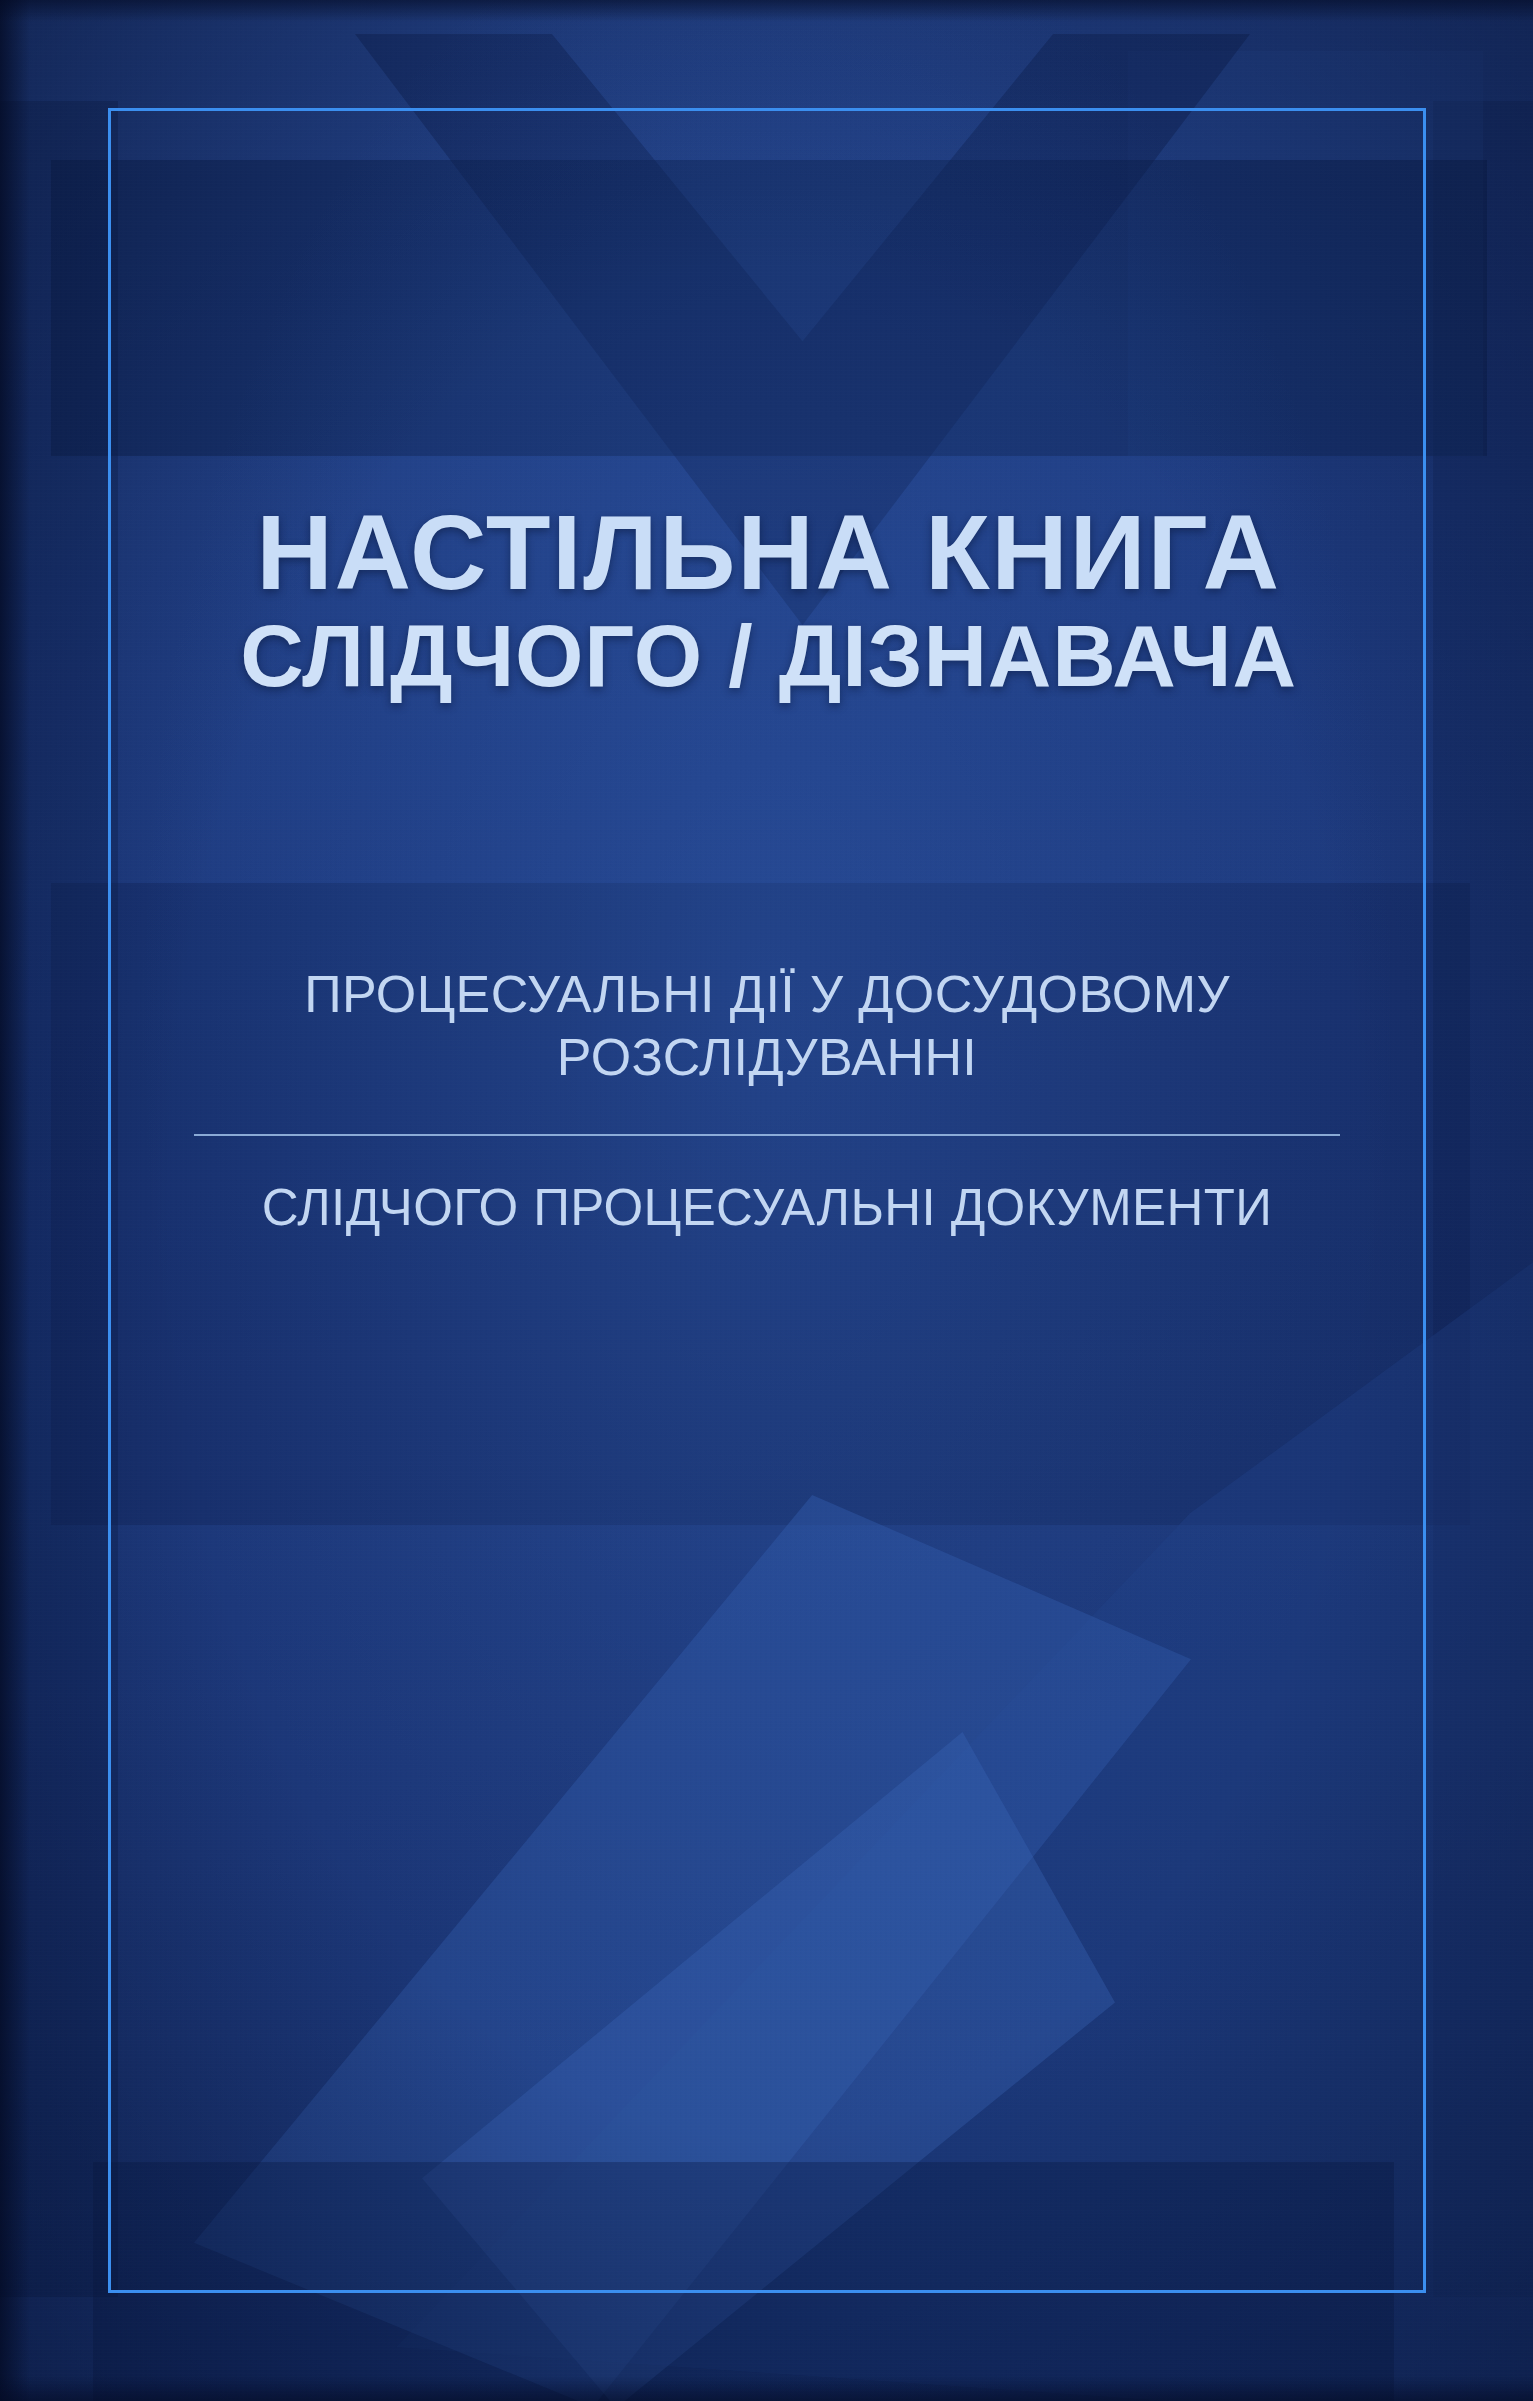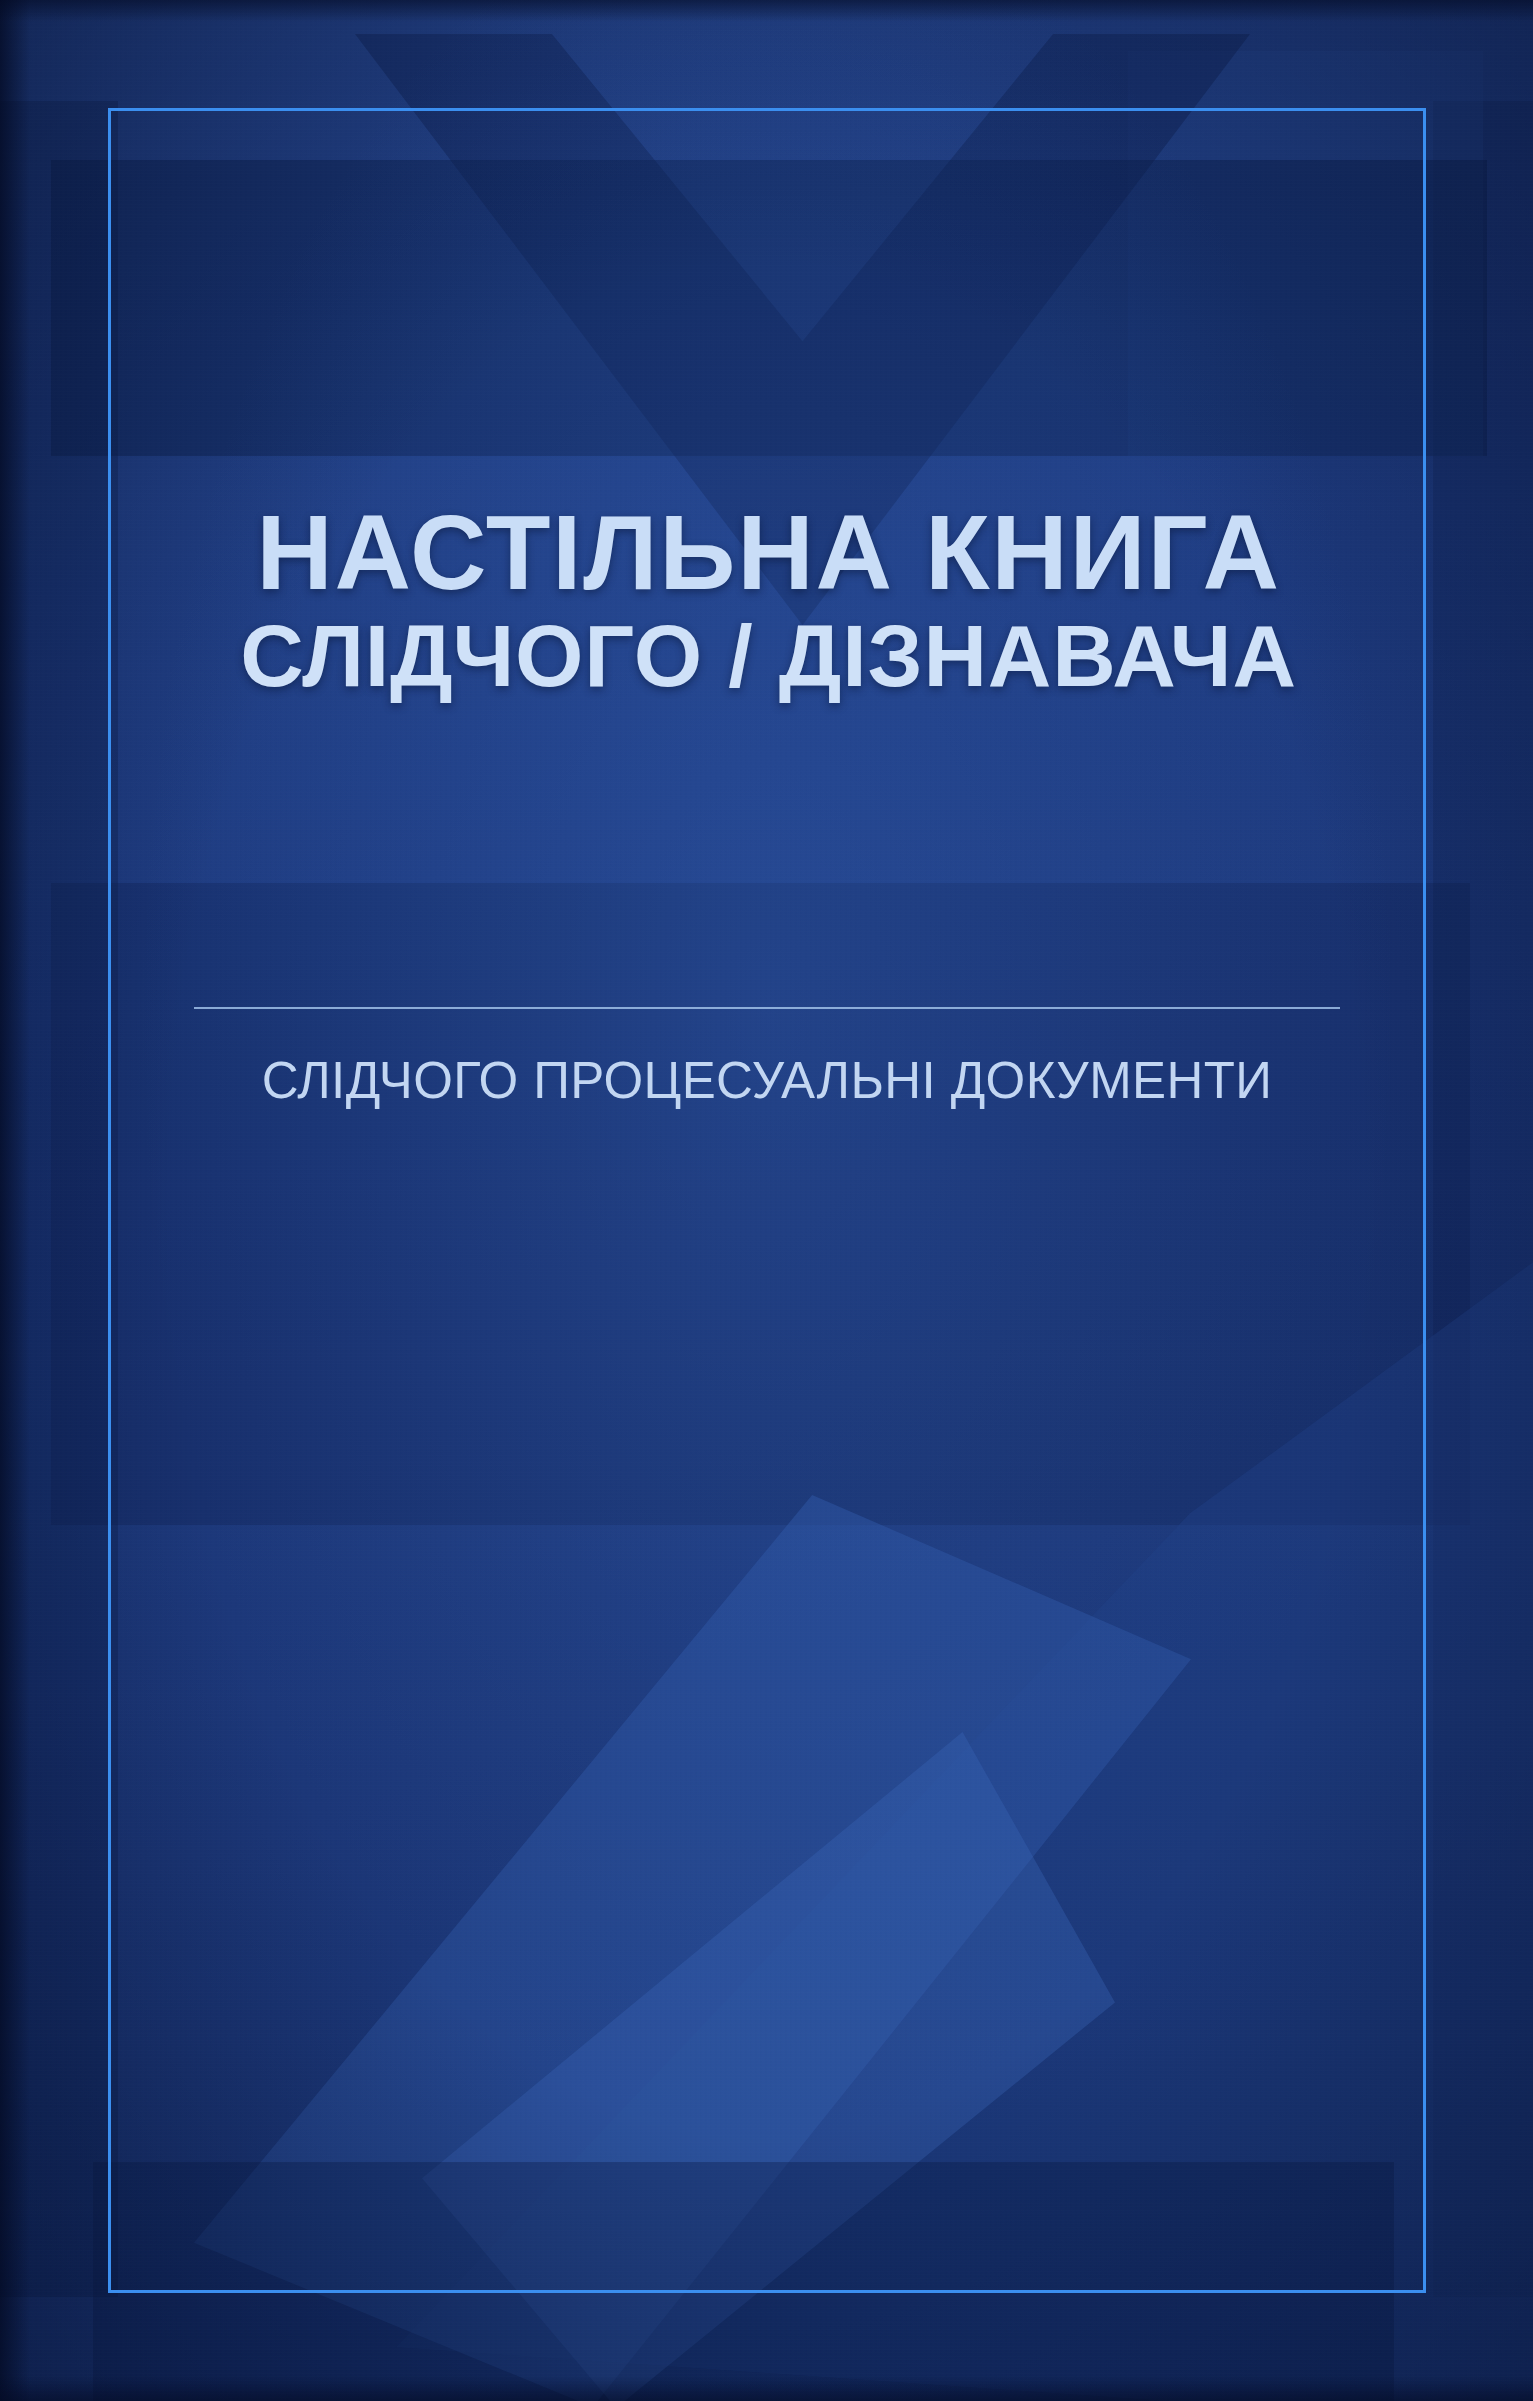--- a/index.html
+++ b/index.html
@@ -206,20 +206,21 @@
   <div class="noise"></div>
 
   <div class="frame"></div>
 
   <div class="title-block">
     <div class="title-line-1">НАСТІЛЬНА КНИГА</div>
     <div class="title-line-2">СЛІДЧОГО / ДІЗНАВАЧА</div>
   </div>
 
   <div class="subtitle-block">
+    <div class="subtitle-main">ПРОЦЕСУАЛЬНІ ДІЇ У ДОСУДОВОМУ РОЗСЛІДУВАННІ</div>
     <div class="rule"></div>
     <div class="subtitle-secondary">СЛІДЧОГО ПРОЦЕСУАЛЬНІ ДОКУМЕНТИ</div>
   </div>
 
   <div class="edge-shadow-left"></div>
   <div class="edge-shadow-top"></div>
   <div class="edge-shadow-bottom"></div>
 
 </div>
 

